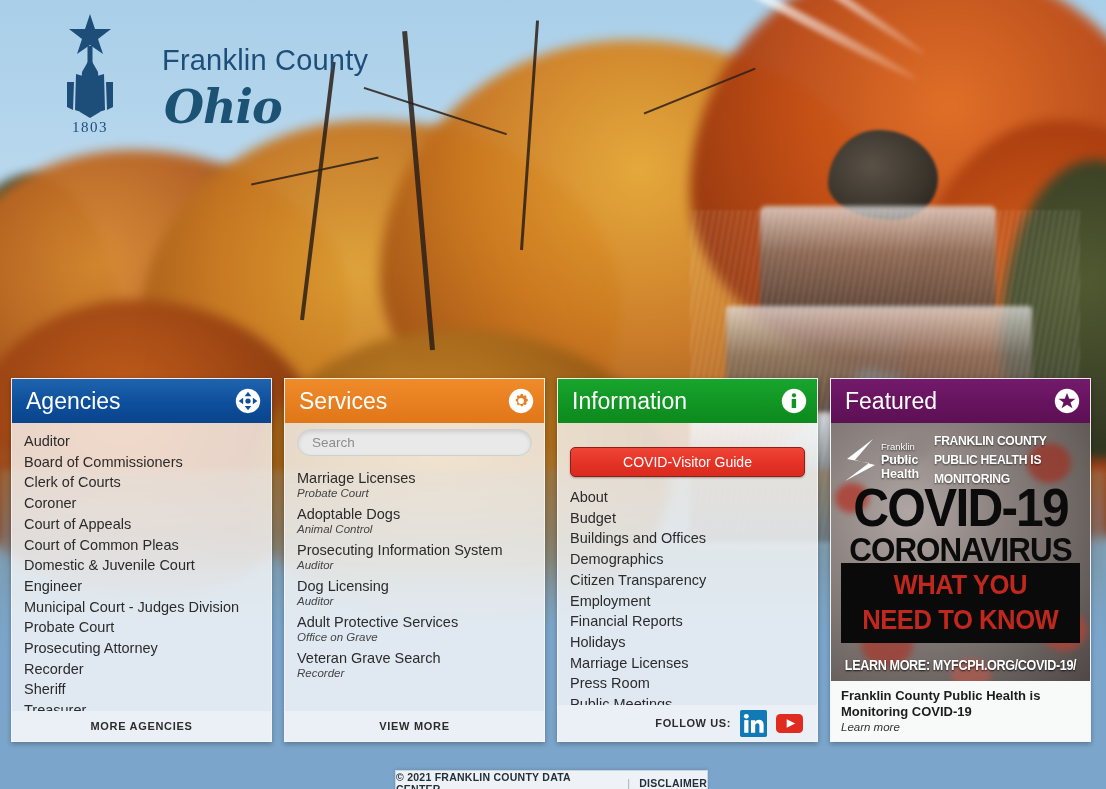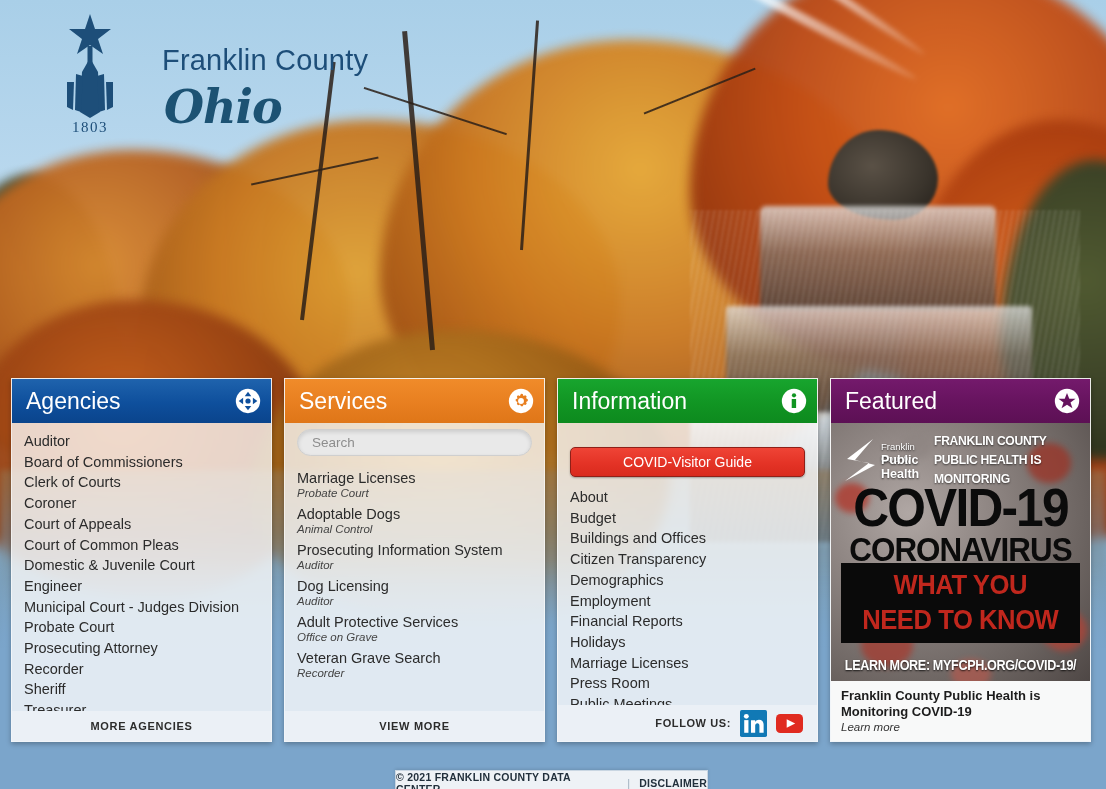--- a/index.html
+++ b/index.html
@@ -472,22 +472,22 @@
         </svg>
       </div>
       <div class="covid-wrap">
         <button class="covid-btn">COVID-Visitor Guide</button>
       </div>
       <div class="card-body" style="padding-top:0">
         <ul class="link-list" id="information-list">
             <li>About</li>
             <li>Budget</li>
             <li>Buildings and Offices</li>
+            <li>Demographics</li>
             <li>Citizen Transparency</li>
-            <li>Demographics</li>
             <li>Employment</li>
             <li>Financial Reports</li>
             <li>Holidays</li>
             <li>Marriage Licenses</li>
             <li>Press Room</li>
             <li>Public Meetings</li>
             <li>Property Search</li>
           </ul>
       </div>
       <div class="follow-foot">

